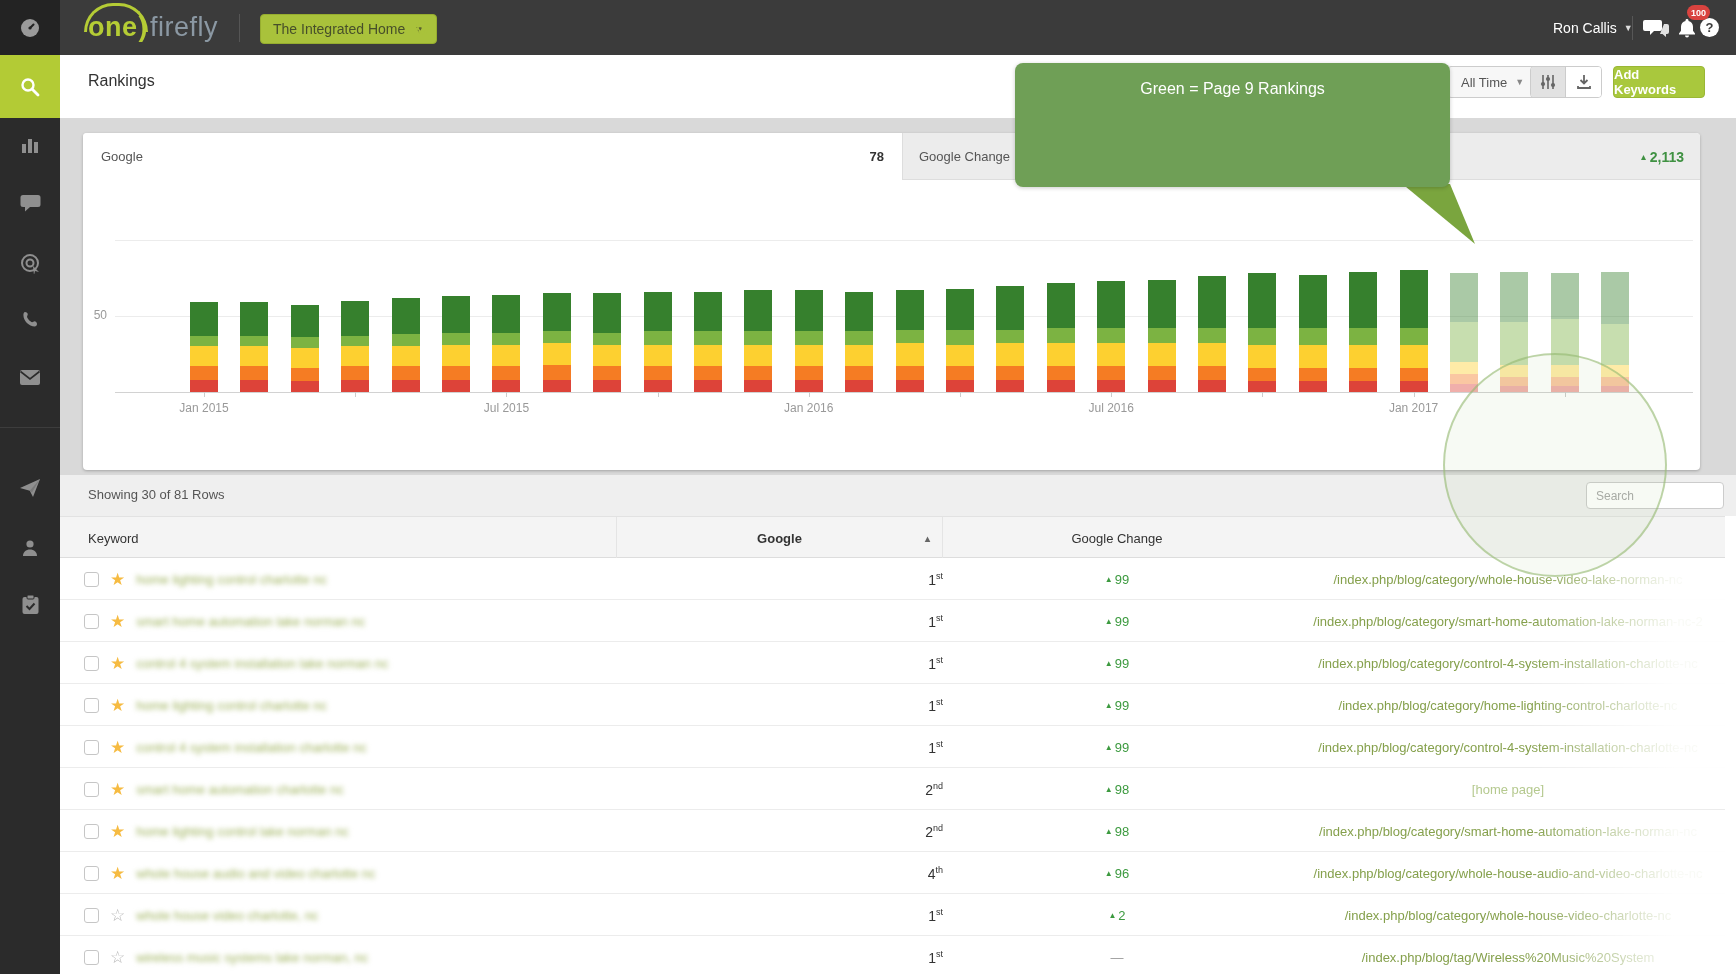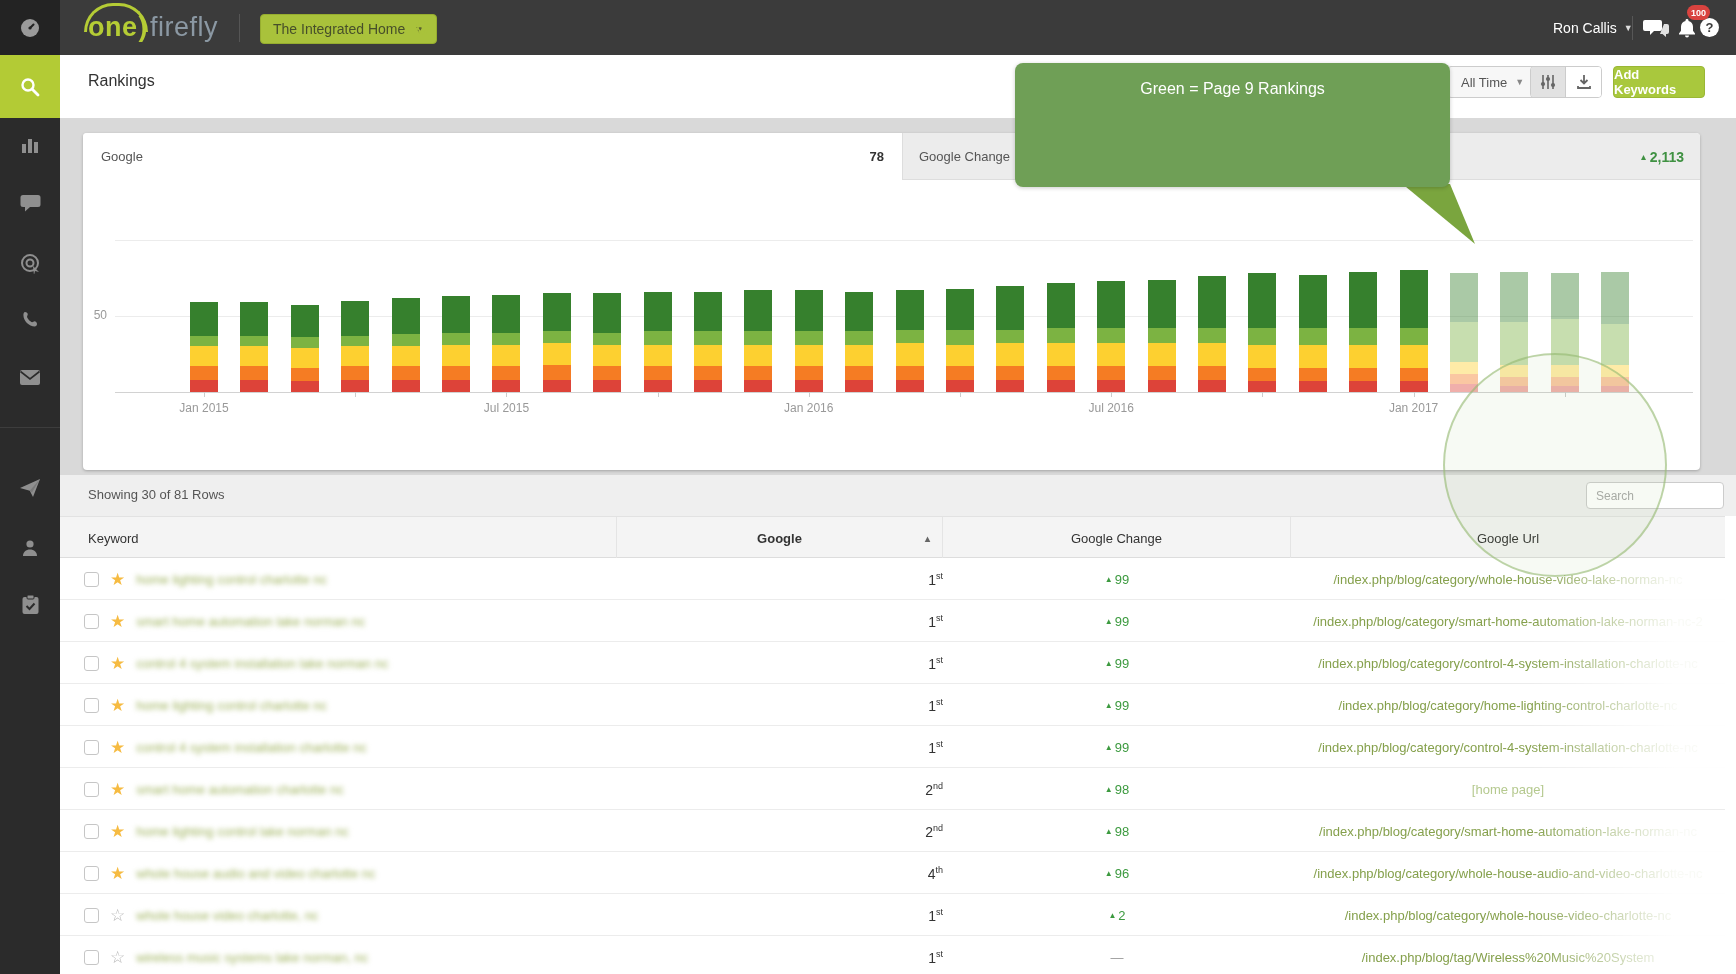--- a/index.html
+++ b/index.html
@@ -536,23 +536,20 @@
     <div class="th c-keyword">
         <span>Keyword</span>
       </div>
     <div class="th c-google">
       <span>Google</span>
       <span class="sort-caret">▴</span>
     </div>
     <div class="th c-change">
         <span>Google Change</span>
       </div>
-    <div class="th c-url">
-        <span>Google Url</span>
-      </div>
   </div>
 
   <div class="tbody" id="tbody">
       <div class="trow">
         <div class="td c-keyword">
           <div class="cb"></div>
           <span class="star on">★</span>
           <span class="kw">home lighting control charlotte nc</span>
         </div>
         <div class="td c-google">

